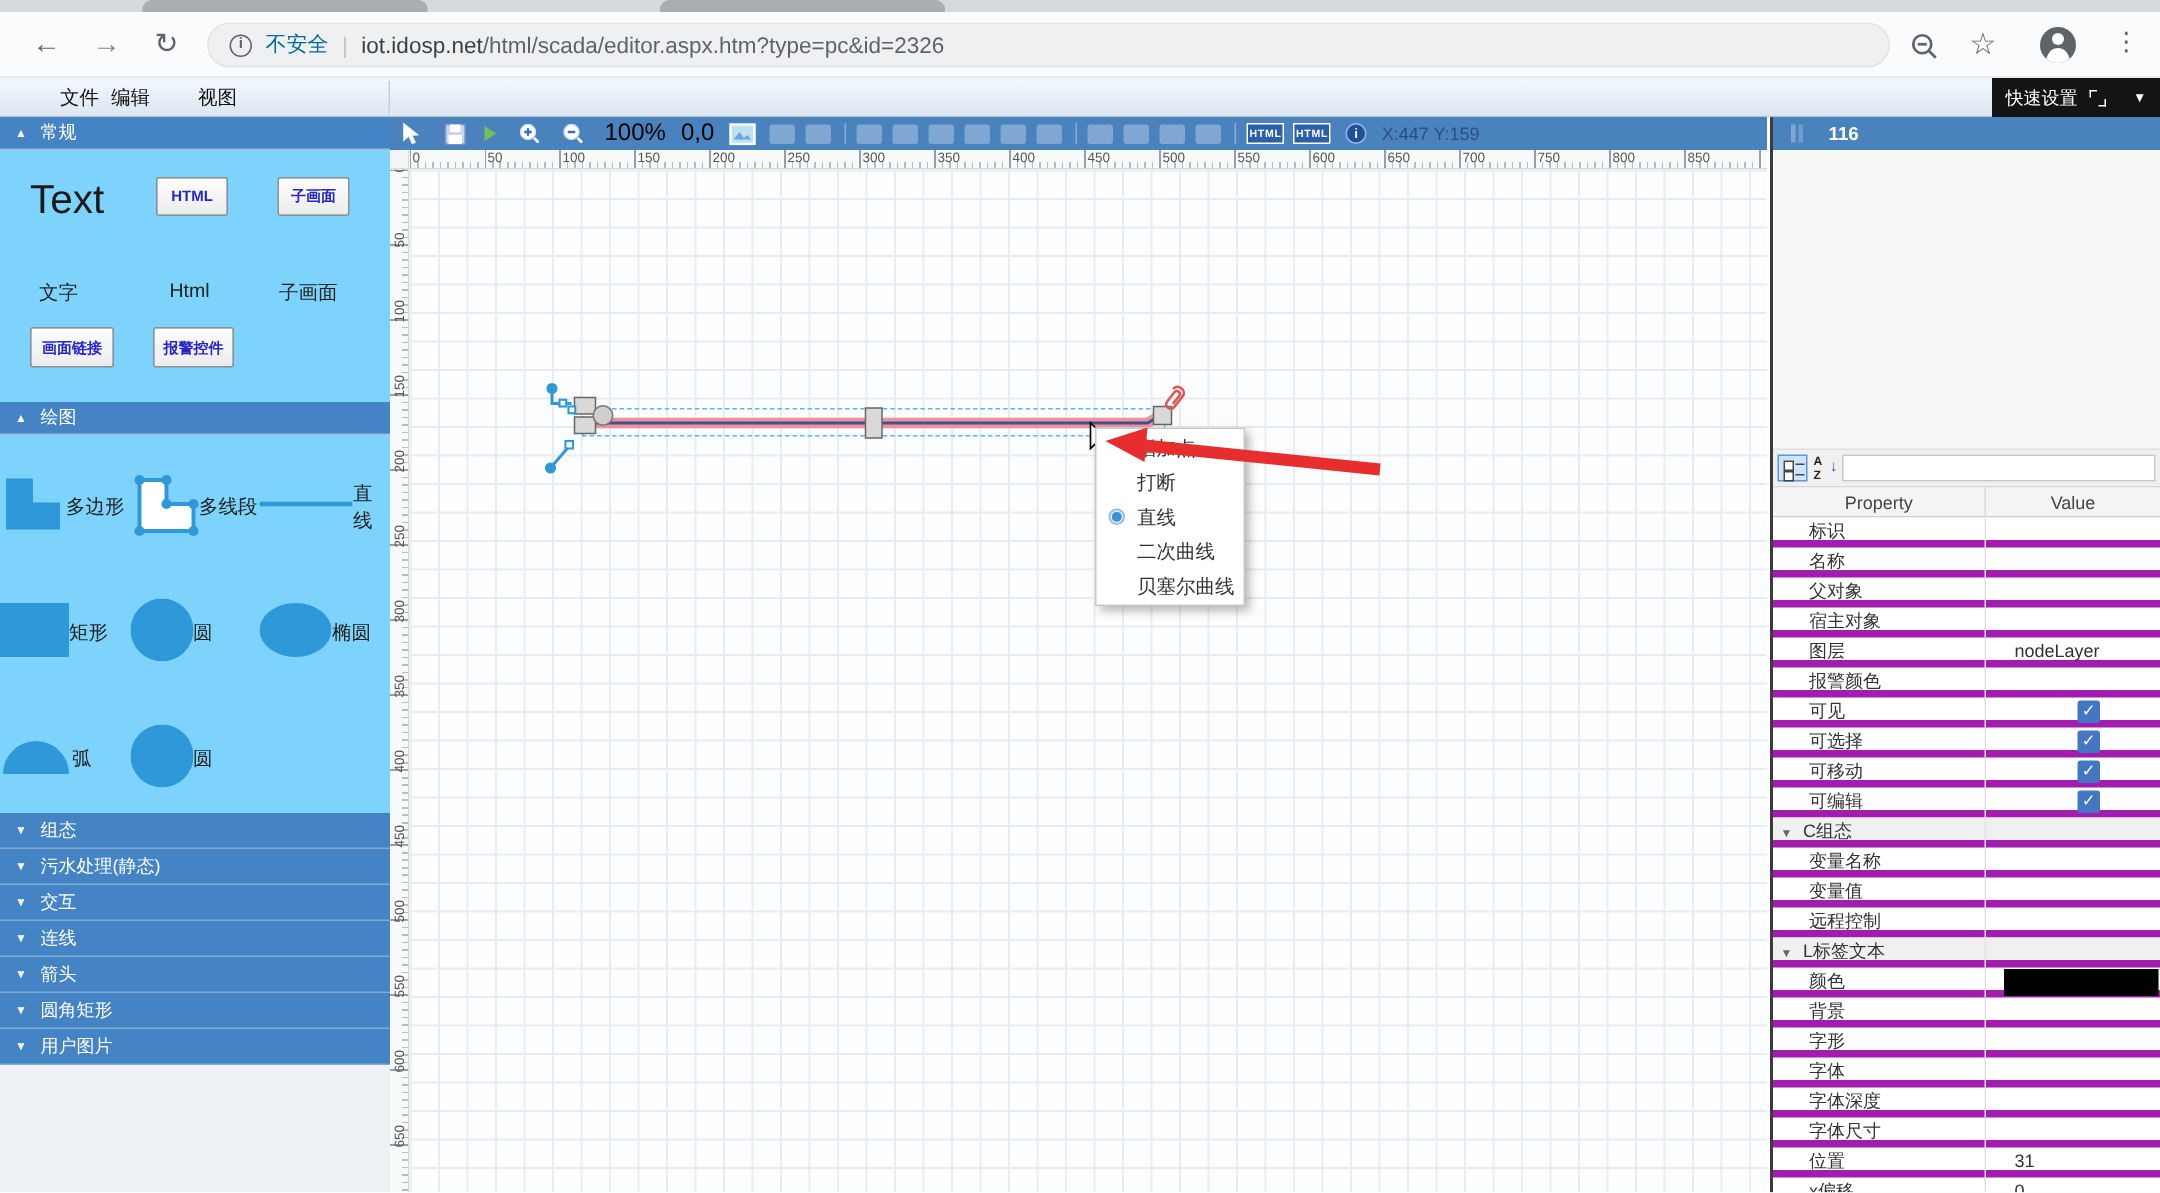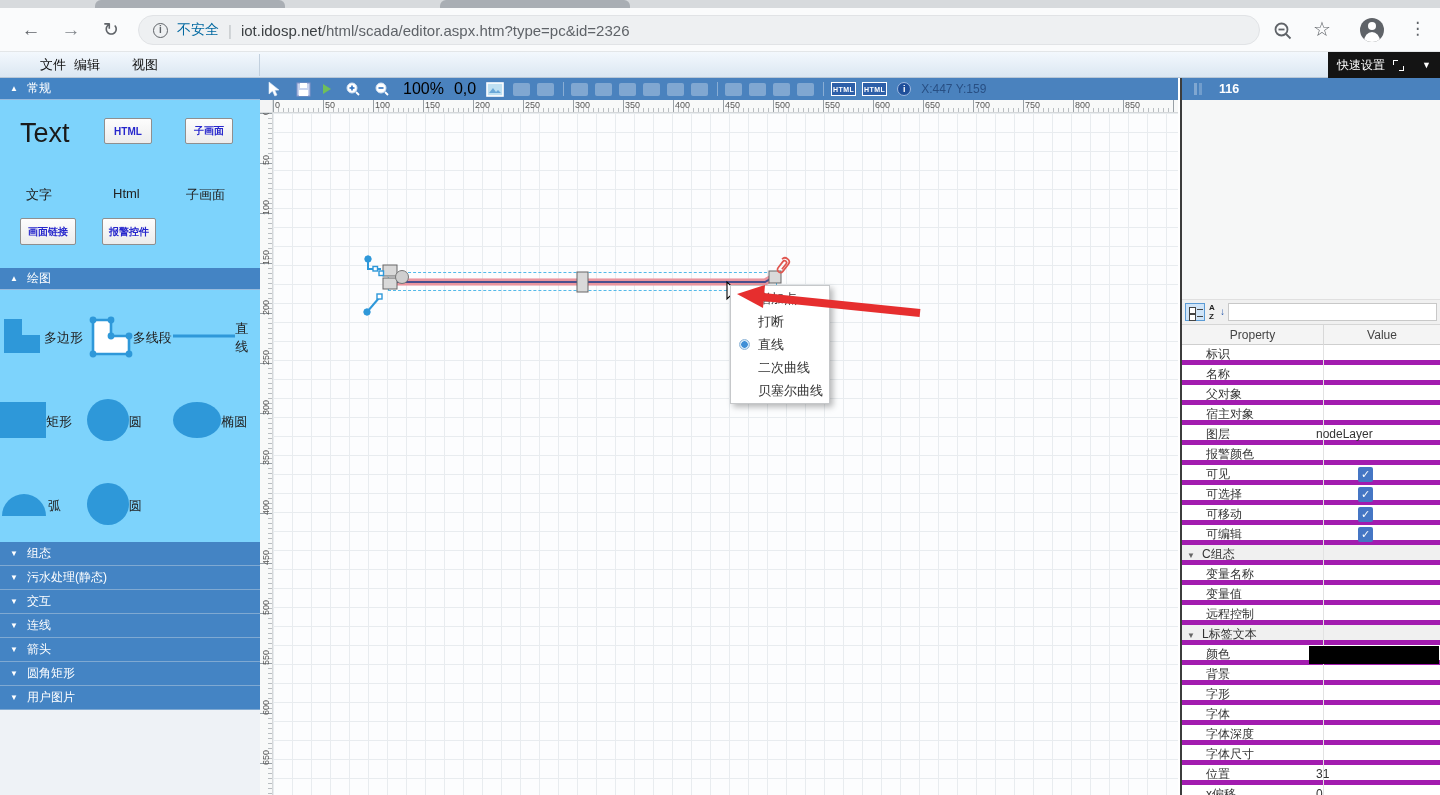--- a/index.html
+++ b/index.html
@@ -95,21 +95,21 @@
   .pt-az i{position:absolute;left:1px;font-style:normal;}
   .pt-az .a{top:0;} .pt-az .z{top:9px;}
   .pt-az::after{content:"↓";position:absolute;right:0;top:3px;font-size:10px;color:#2255aa;}
   .pt-input{flex:1;height:18px;background:#fff;border:1px solid #c8c8c8;}
   .prop-header{position:absolute;left:0;top:247px;right:0;height:20px;background:#f4f4f4;border-bottom:1px solid #cfcfcf;font-size:12px;color:#444;}
   .prop-header .ph1{position:absolute;left:0;width:142px;text-align:center;line-height:20px;border-right:1px solid #d8d8d8;height:20px;}
   .prop-header .ph2{position:absolute;left:142px;right:0;text-align:center;line-height:20px;height:20px;}
   .prop-rows{position:absolute;left:0;top:267px;right:0;bottom:0;overflow:hidden;background:#fff;}
   .prow{position:relative;height:20px;border-bottom:5px solid #a21caf;font-size:12px;color:#333;}
   .prow .plabel{position:absolute;left:0;top:0;width:142px;height:20px;line-height:19px;padding-left:24px;border-right:1px solid #e2e2e2;overflow:hidden;white-space:nowrap;}
-  .prow .pvalue{position:absolute;left:126px;right:0;top:0;height:20px;line-height:19px;padding-left:8px;}
+  .prow .pvalue{position:absolute;left:153px;right:0;top:0;height:20px;line-height:19px;padding-left:8px;}
   .prow.psection{background:#f0f0f0;}
   .prow.psection .plabel{padding-left:20px;border-right:1px solid #e2e2e2;}
   .prow .ptri{position:absolute;left:5px;top:6px;font-size:8px;color:#666;}
   .pcheck{position:absolute;left:50px;top:2px;width:15px;height:15px;background:#4576c4;border-radius:2px;color:#fff;font-size:11px;line-height:15px;text-align:center;}
   .pswatch{position:absolute;left:1px;right:1px;top:1px;bottom:1px;background:#000;}
 </style>
 </head>
 <body>
 
 <div id="app">

